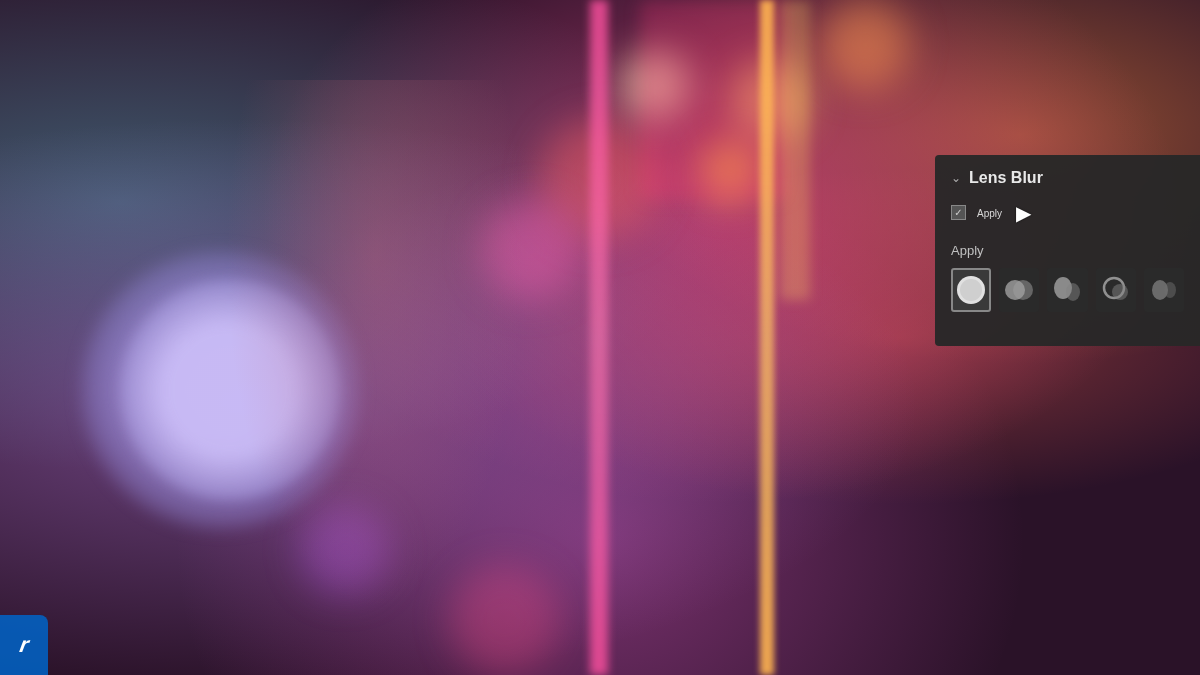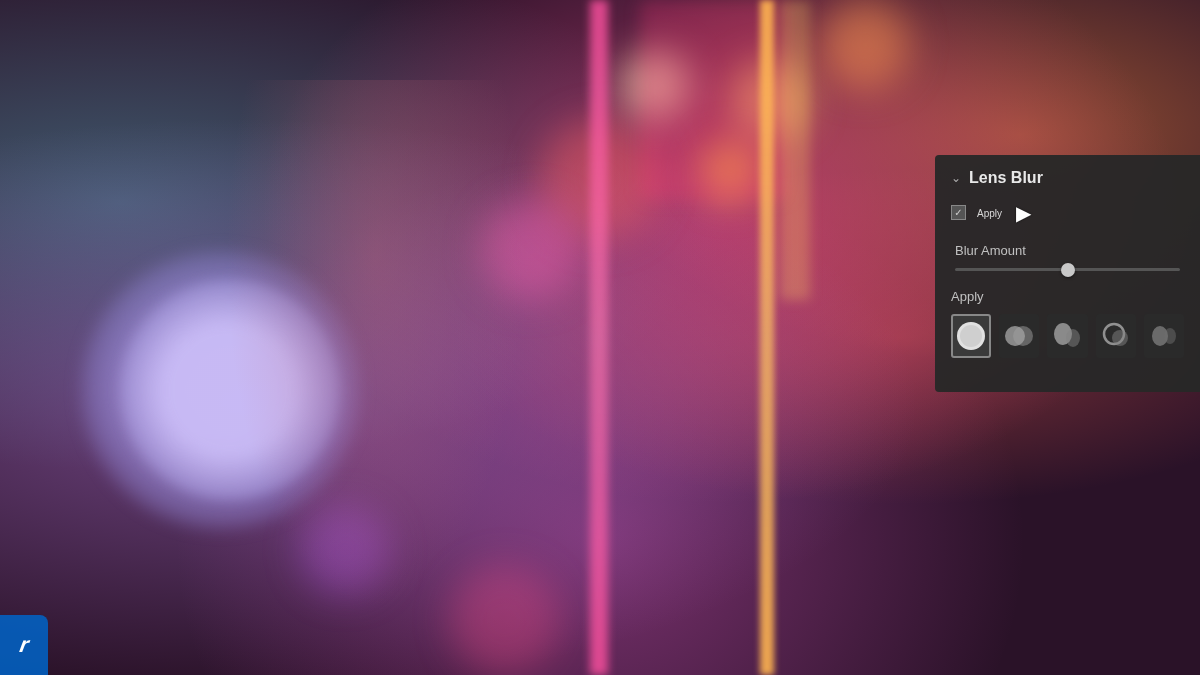--- a/index.html
+++ b/index.html
@@ -234,26 +234,20 @@
   <div class="apply-row" style="position:relative;">
     <div class="checkbox-container">
       <div class="checkbox-box">
         <span class="checkmark">✓</span>
       </div>
     </div>
     <span class="apply-label">Apply</span>
     <span class="cursor-icon" style="position:relative;left:auto;top:auto;margin-left:4px;">▶</span>
   </div>
 
-  <div class="slider-container">
-    <div class="section-label">Blur Amount</div>
-    <div class="slider-track">
-      <div class="slider-thumb" style="left: calc(50% - 7px);"></div>
-    </div>
-  </div>
 
   <div class="bokeh-section">
     <div class="section-label">Apply</div>
     <div class="bokeh-options">
 
       <div class="bokeh-option selected">
         <svg class="bokeh-svg" viewBox="0 0 36 36">
           <circle cx="18" cy="18" r="14" fill="rgba(255,255,255,0.85)"></circle>
           <circle cx="18" cy="18" r="11" fill="rgba(180,180,180,0.4)"></circle>
         </svg>

